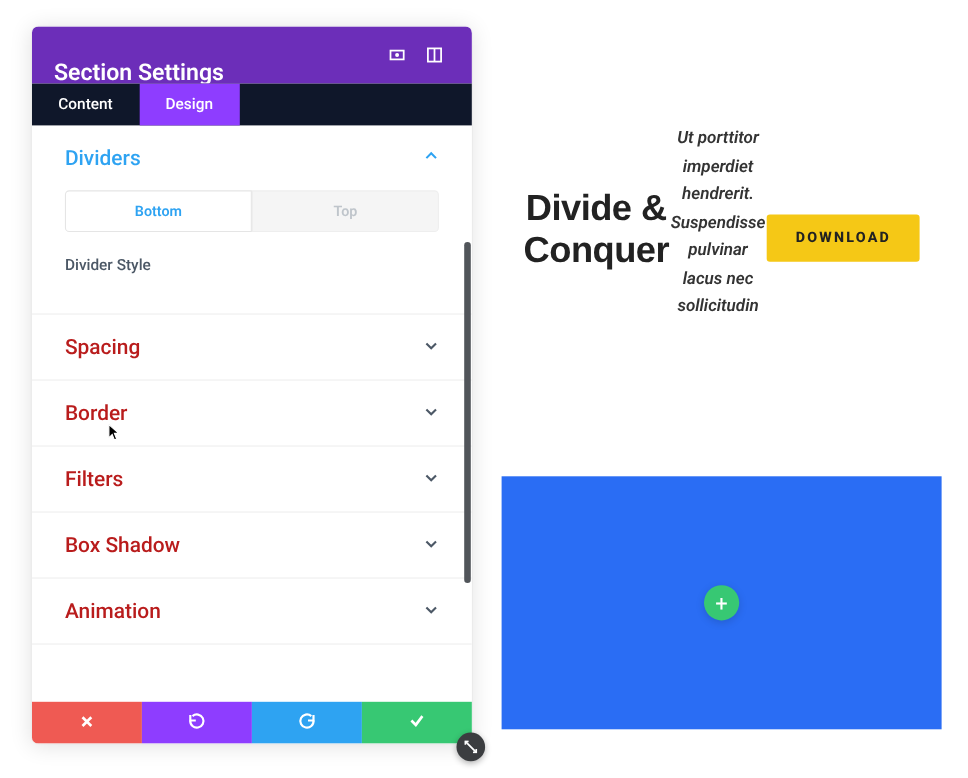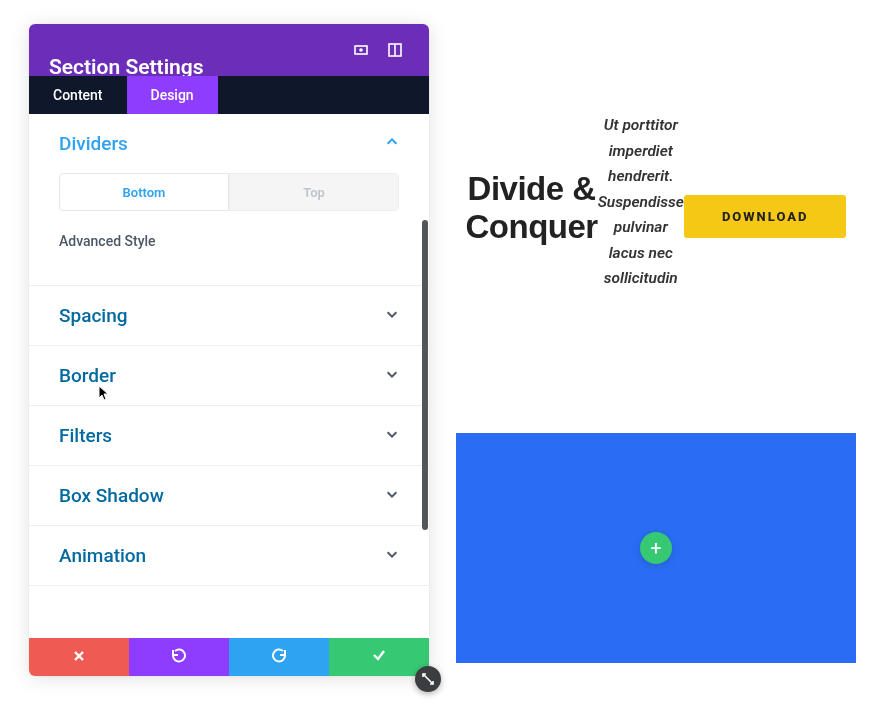--- a/index.html
+++ b/index.html
@@ -72,21 +72,21 @@
   }
   .accordion-header {
     display: flex;
     align-items: center;
     justify-content: space-between;
     padding: 18px 30px;
     cursor: pointer;
   }
   .accordion-title {
     font-size: 19px;
-    color: #0369a1;
+    color: #b91c1c;
     font-weight: 500;
   }
   .accordion-item.expanded .accordion-title {
     color: #2ea3f2;
   }
   .chevron {
     color: #2ea3f2;
   }
   .accordion-item:not(.expanded) .chevron {
     color: #4c5866;
@@ -236,21 +236,21 @@
     margin-bottom: 28px;
     max-width: 320px;
     font-style: italic;
   }
   .preview-btn {
     background: #f5c816;
     color: #222;
     font-weight: 800;
     font-size: 13px;
     letter-spacing: 2px;
-    padding: 14px 38px;
+    padding: 14px 26px;
     border-radius: 3px;
     cursor: pointer;
   }
   .preview-bottom {
     height: 230px;
     background: #2a6df4;
     position: relative;
     display: flex;
     align-items: center;
     justify-content: center;
@@ -303,21 +303,21 @@
           <svg width="14" height="14" viewBox="0 0 16 16" fill="none" stroke="currentColor" stroke-width="2.2">
               <polyline points="3,10 8,5 13,10"></polyline>
             </svg>
         </span>
       </div>
       <div class="accordion-body">
         <div class="toggle-row">
           <div class="toggle-btn active">Bottom</div>
           <div class="toggle-btn">Top</div>
         </div>
-        <div class="field-label">Advanced Style</div>
+        <div class="field-label">Divider Style</div>
       </div>
     </div>
 
     <div class="accordion-item">
       <div class="accordion-header">
         <div class="accordion-title">Spacing</div>
         <span class="chevron">
           <svg width="14" height="14" viewBox="0 0 16 16" fill="none" stroke="currentColor" stroke-width="2.2">
               <polyline points="3,6 8,11 13,6"></polyline>
             </svg>

